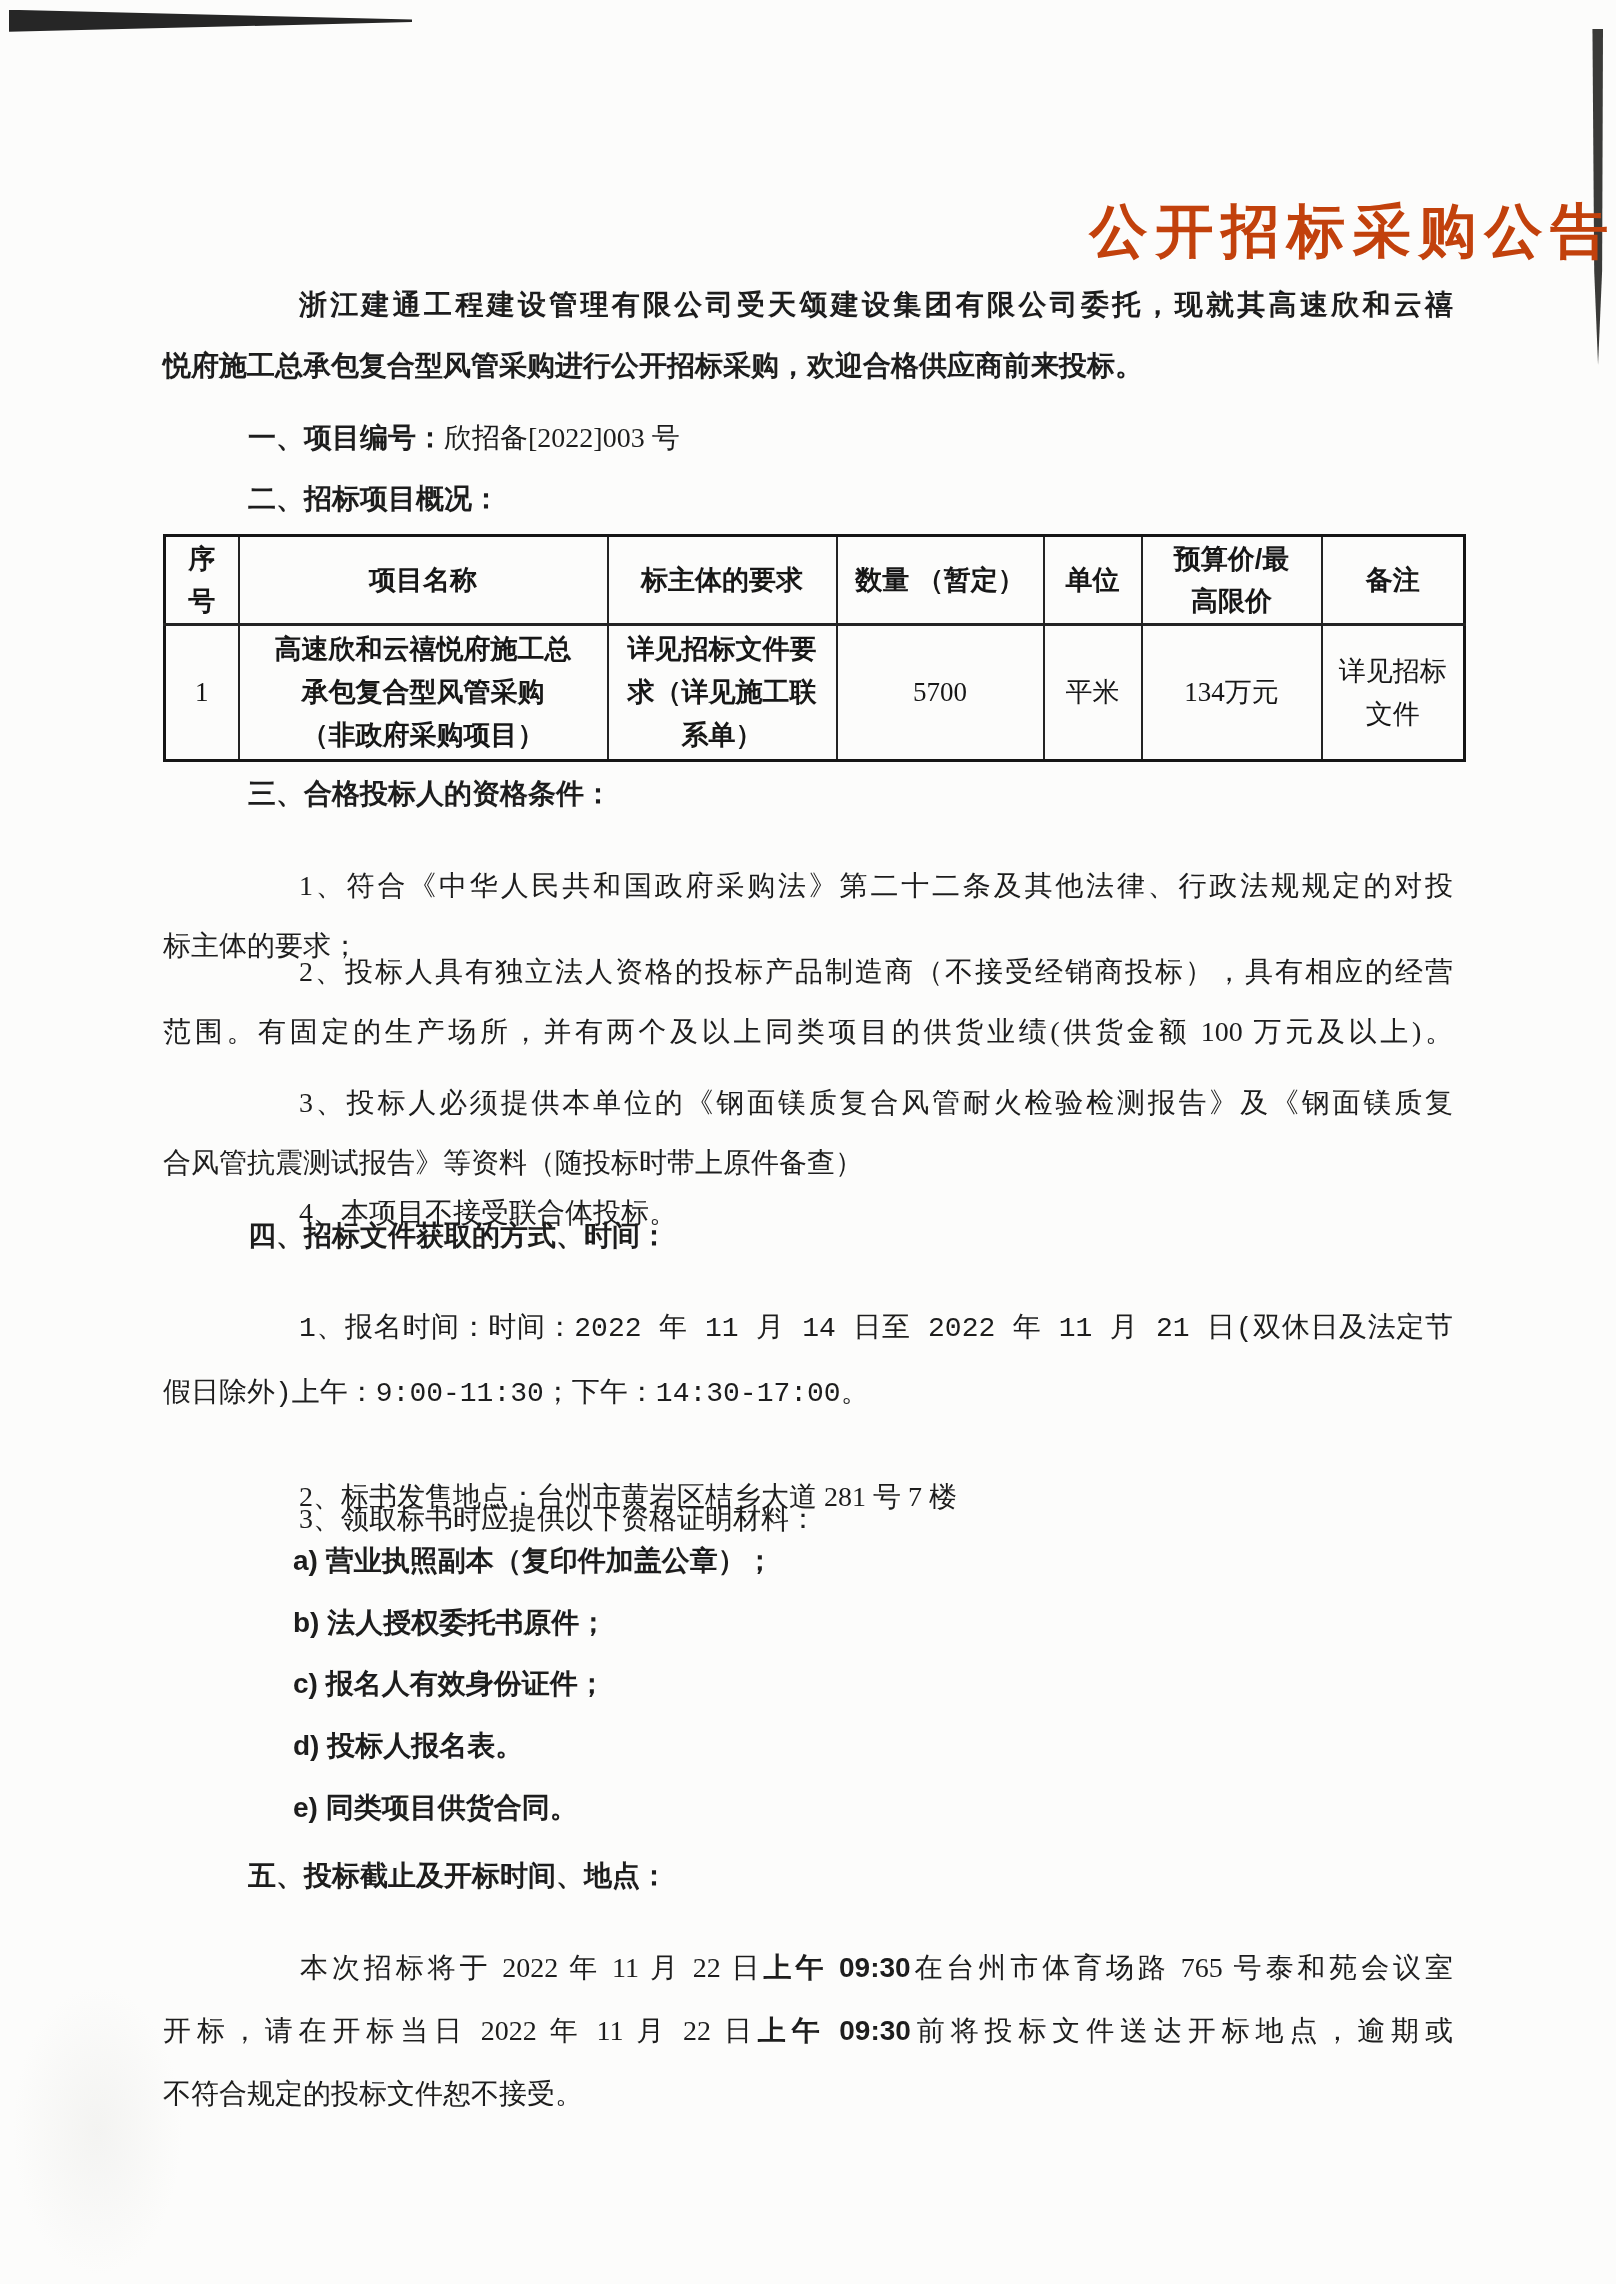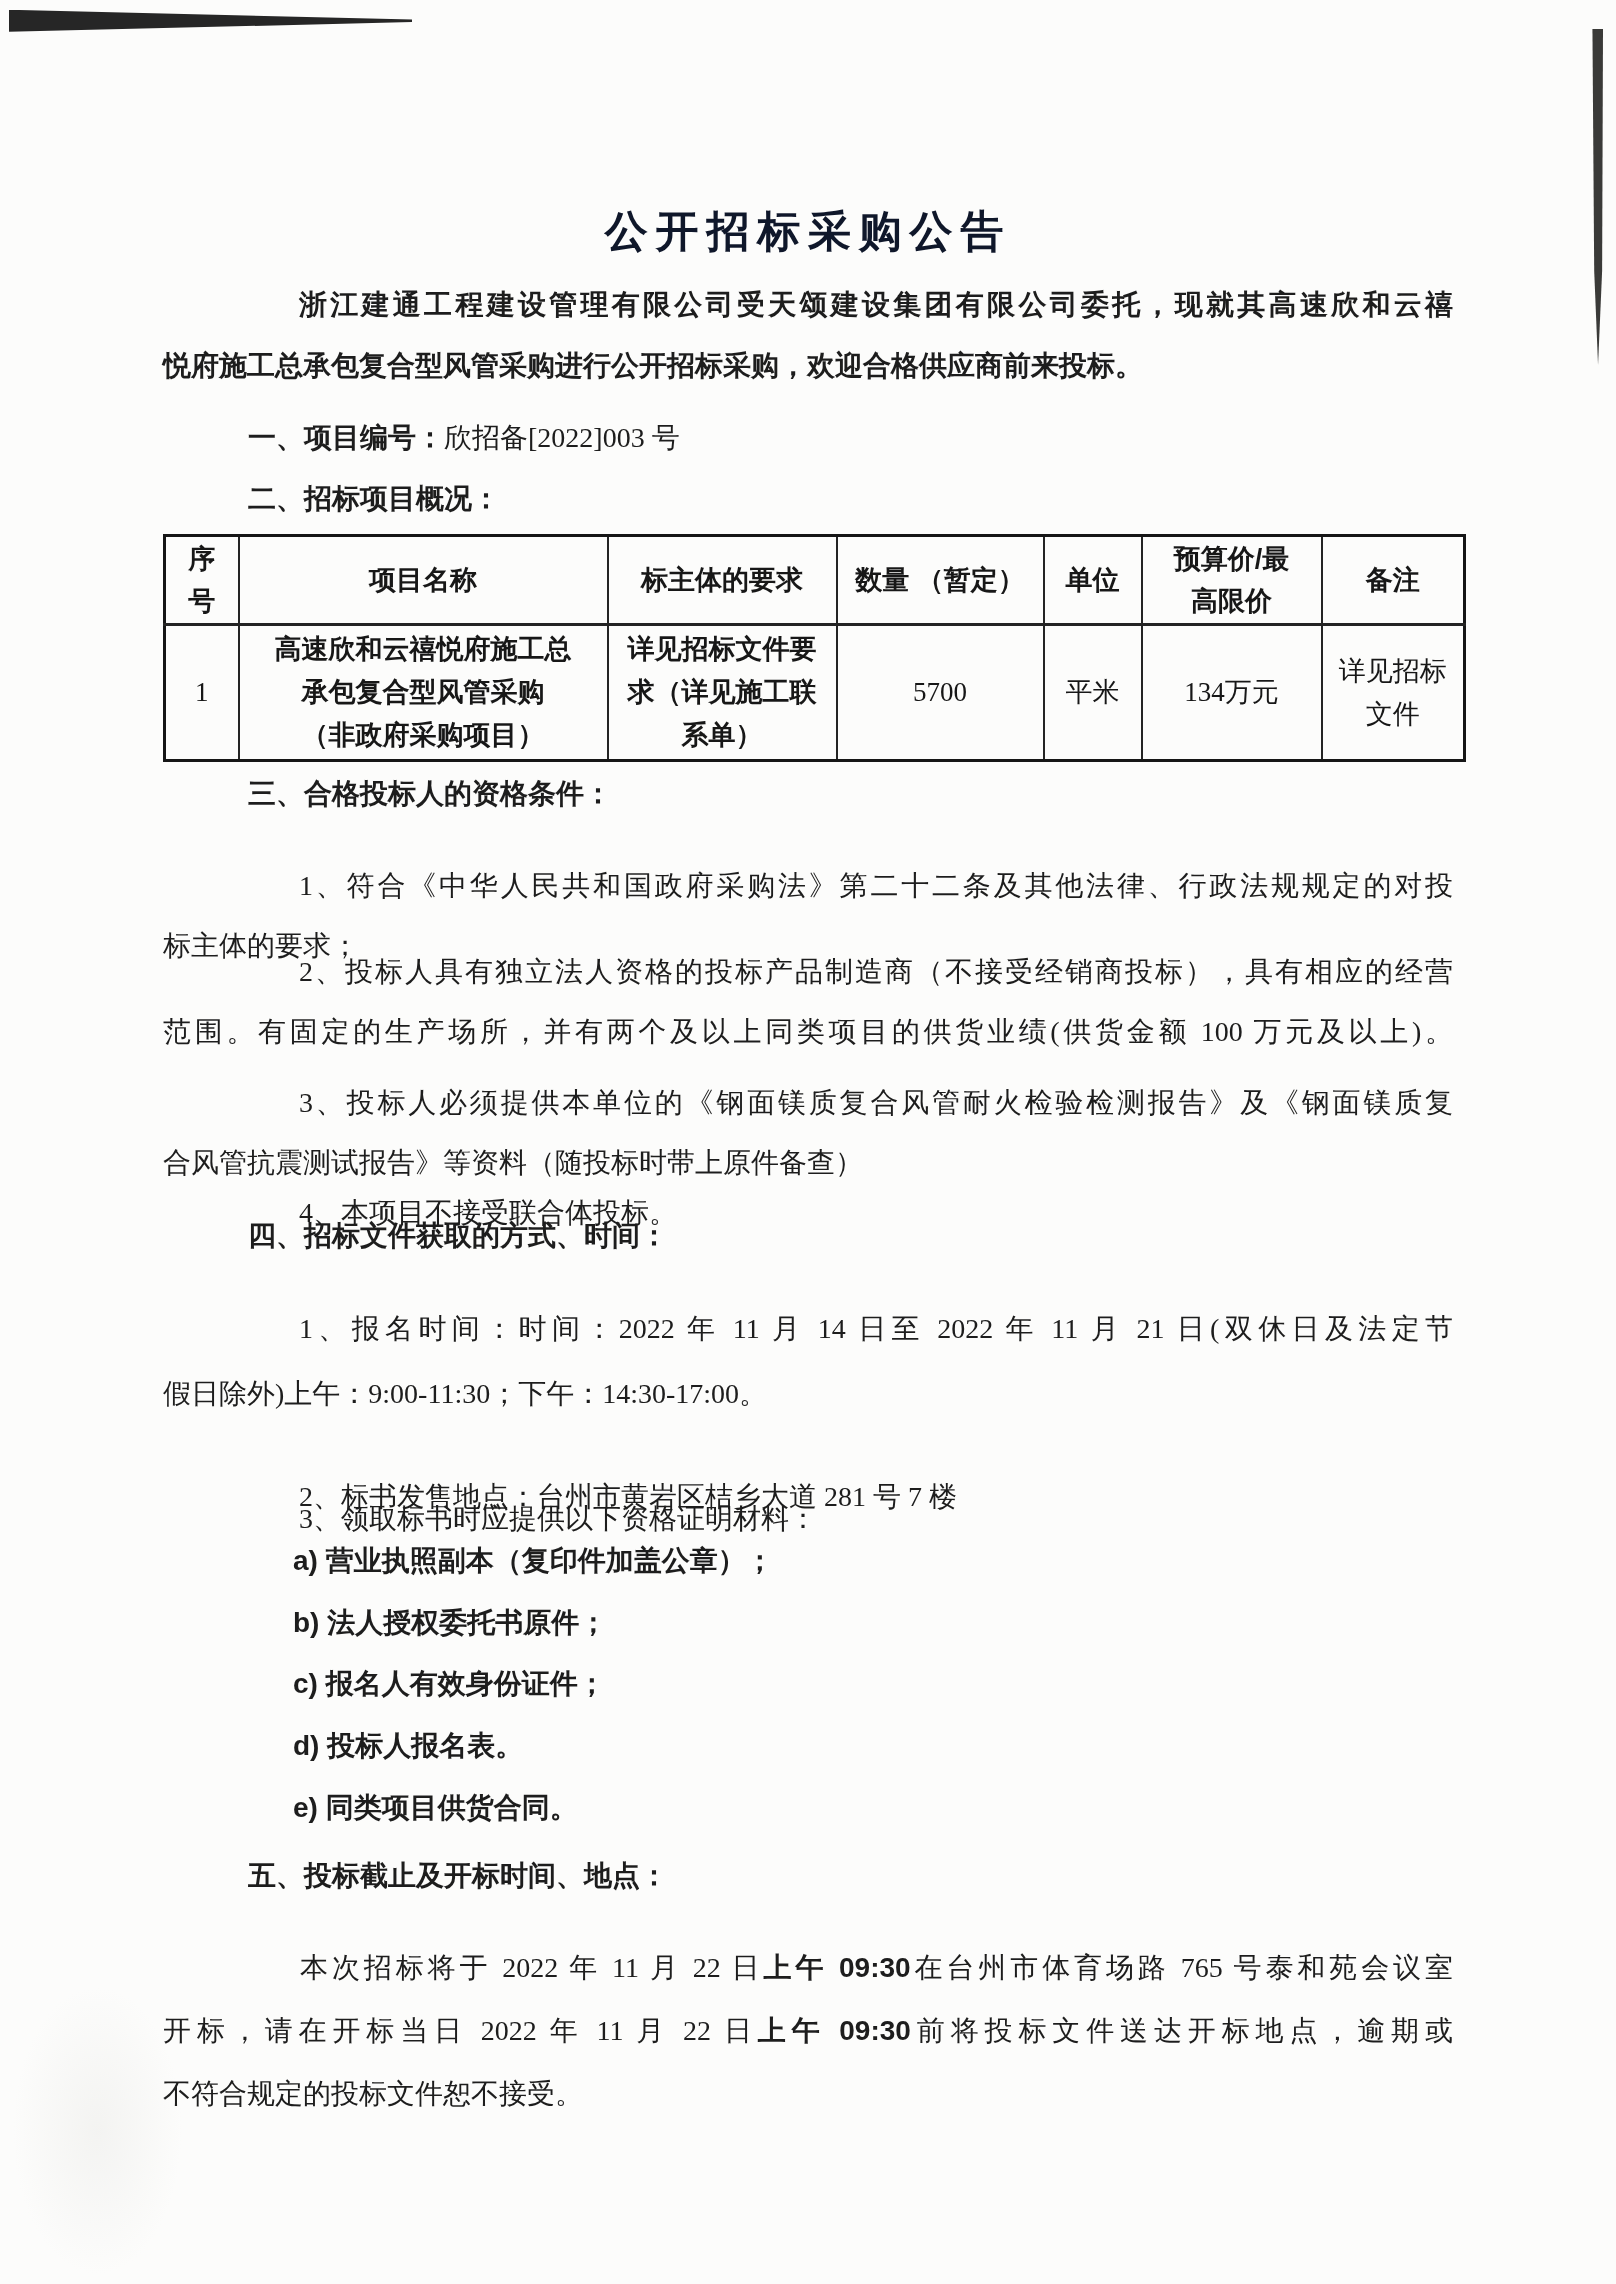--- a/index.html
+++ b/index.html
@@ -23,35 +23,35 @@
     background:#3a3a38;
     clip-path:polygon(4% 0,100% 0,92% 72%,55% 100%,20% 72%);
   }
   .smudge{
     position:absolute;left:13px;top:1987px;width:169px;height:287px;
     background:radial-gradient(closest-side,#f1f1ef,rgba(252,252,251,0));
     opacity:.8;
   }
   .title{
     position:absolute;top:205px;left:0;width:1616px;margin:0;
-    text-align:center;font-size:43px;font-weight:bold;
-    letter-spacing:7.8px;line-height:52px;color:#0f172a;
+    text-align:right;font-size:58px;font-weight:bold;
+    letter-spacing:7.8px;line-height:52px;color:#c2410c;
     font-family:"Liberation Sans", sans-serif;
   }
   .block{
     position:absolute;left:163px;width:1290px;
     font-size:28px;line-height:61px;
   }
   .line{display:block;}
   .sans{font-family:"Liberation Sans", sans-serif;}
   .serif{font-family:"Liberation Serif", serif;margin-top:27px;}
   .b{font-weight:bold;}
   .just{text-align:justify;text-align-last:justify;}
   .lh92{line-height:60px;}
-  .lh100{line-height:65px;}
+  .lh100{line-height:65px;font-family:Liberation Mono, monospace;}
   .lh97{line-height:63px;}
   .ind208{padding-left:136px;}
   .ind210{padding-left:137px;}
   .ind130{padding-left:85px;}
   .ind200{padding-left:130px;}
   
   table.grid{
     position:absolute;left:163px;top:534px;width:1300px;
     border-collapse:collapse;table-layout:fixed;
     font-size:27px;color:#171717;

